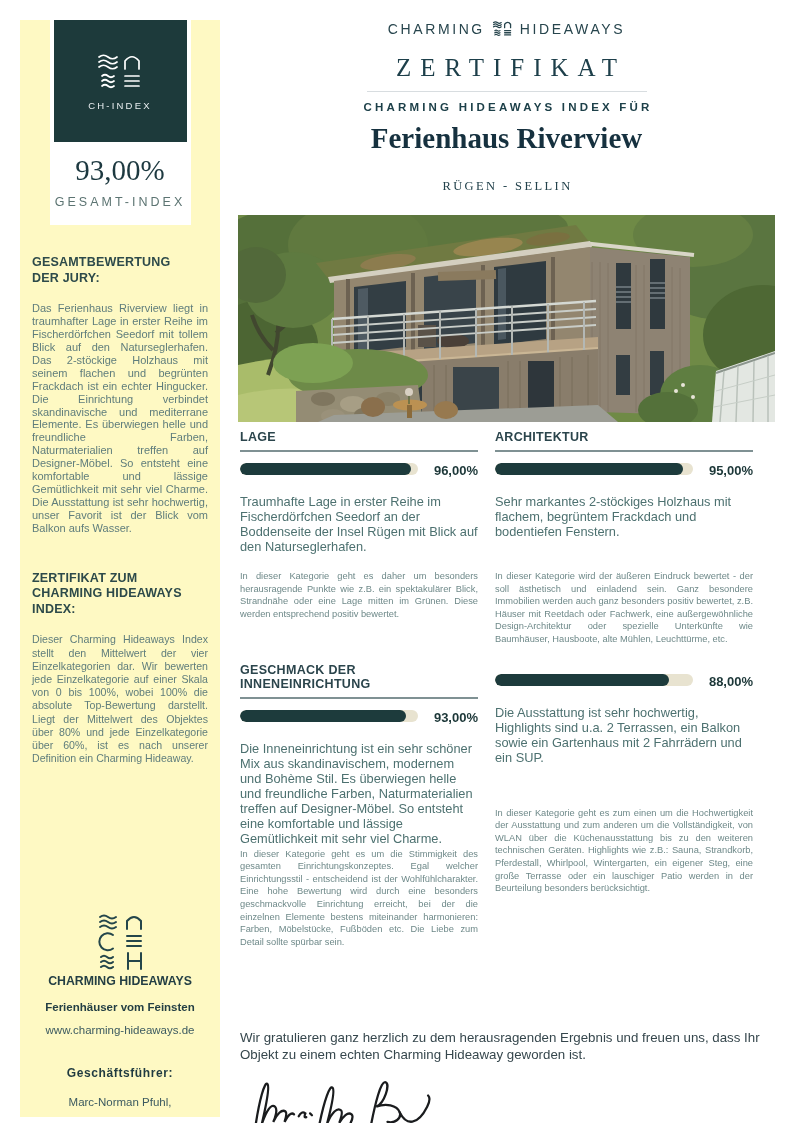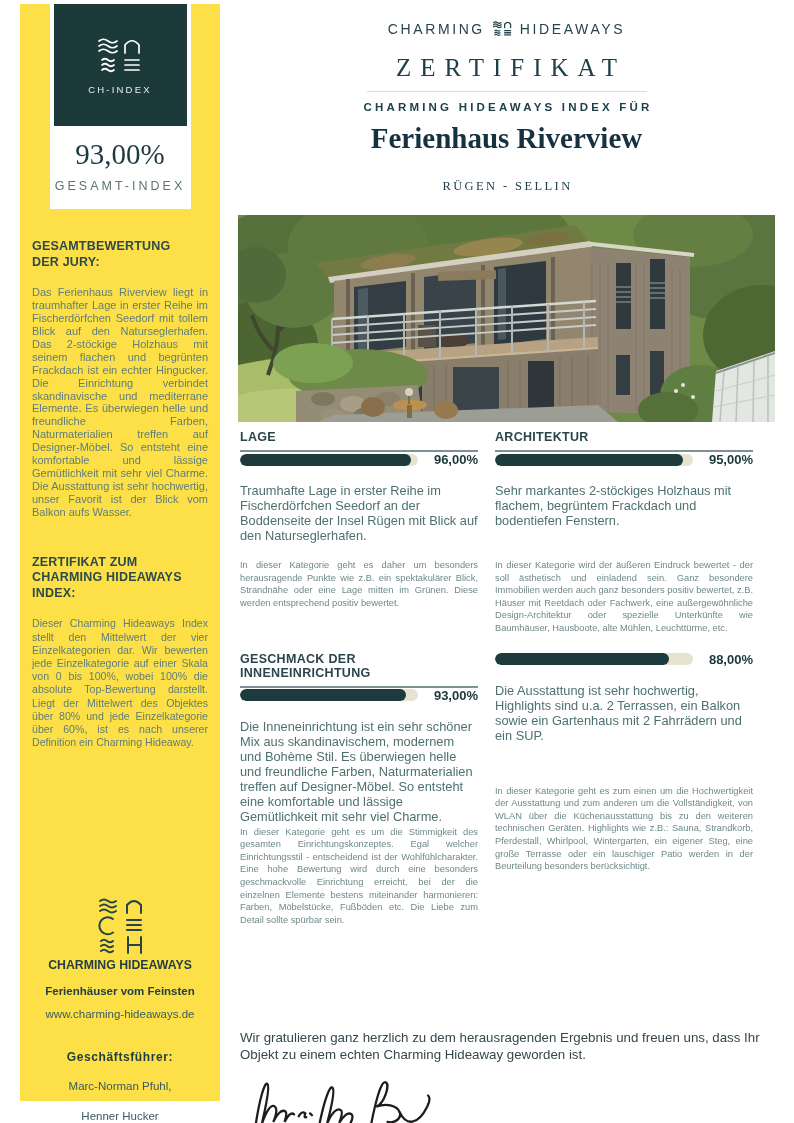--- a/index.html
+++ b/index.html
@@ -1,20 +1,20 @@
 <!DOCTYPE html>
 <html><head>
 <meta charset="utf-8">
 <style>
   * { margin:0; padding:0; box-sizing:border-box; }
   body { background:#fff; font-family:"Liberation Sans", sans-serif; }
   .page { position:relative; width:794px; height:1123px; background:#ffffff; overflow:hidden; margin:0 auto; }
 
   
-  .sidebar { position:absolute; left:20px; top:4px; width:200px; height:1097px; background:#fde047; }
+  .sidebar { position:absolute; left:20px; top:20px; width:200px; height:1097px; background:#fef9c3; }
   .index-card { position:relative; width:141px; margin:0 auto; background:#ffffff; padding-bottom:16px; }
   .index-badge { margin:0 4px; height:122px; background:#1d3a3b; display:flex; flex-direction:column; align-items:center; justify-content:center; gap:9px; }
   .badge-label { color:#e8eef0; font-size:9.5px; letter-spacing:2.2px; }
   .index-value { margin-top:12px; text-align:center; font-family:"Liberation Serif", serif; font-size:29px; color:#1d3940; }
   .index-value-label { margin-top:8px; text-align:center; font-size:12.5px; letter-spacing:3px; color:#5c7472; }
 
   .side-section { padding:0 12px; }
   .side-section.jury { margin-top:30px; }
   .side-section.cert { margin-top:36px; }
   .side-head { font-size:12.5px; font-weight:bold; color:#2d4a4a; line-height:1.25; letter-spacing:0.2px; }
@@ -37,21 +37,21 @@
   .cert-subtitle { margin-top:9px; font-size:11.5px; font-weight:bold; letter-spacing:3.2px; padding-left:3px; color:#1d4049; }
   .property-name { margin-top:9px; font-family:"Liberation Serif", serif; font-weight:bold; font-size:29px; color:#16313f; }
   .location { margin-top:24px; font-family:"Liberation Serif", serif; font-size:12.5px; letter-spacing:2.4px; padding-left:2px; color:#23424c; }
 
   .photo { position:absolute; left:0; top:215px; width:537px; height:207px; overflow:hidden; }
   .photo svg { display:block; }
 
   
   .cat-grid { position:absolute; left:2px; top:430px; width:532px; display:grid; grid-template-columns:238px 258px; column-gap:36px; row-gap:10px;gap:17px; }
   .cat-head { font-size:12.5px; font-weight:bold; color:#2b454c; letter-spacing:0.3px; padding-bottom:6px; border-bottom:2px solid #7f9193; }
-  .cat-bar-row { display:flex; align-items:center; gap:8px; }
+  .cat-bar-row { margin-top:11px; display:flex; gap:8px; }
   .track { flex:1; height:12px; border-radius:7px; background:#e8e3d0; overflow:hidden; }
   .fill { height:100%; border-radius:7px; background:#1d3b3c; }
   .score { width:52px; text-align:right; font-size:13px; font-weight:bold; color:#1c3738; }
   .cat-desc { margin-top:16px; font-size:12.8px; line-height:15px; color:#4d7170; }
   .cat:nth-child(-n+2) .cat-desc { min-height:74px; }
   .cat:nth-child(n+3) .cat-desc { min-height:100px; }
   .cat-note { margin-top:2px; font-size:9.3px; line-height:12.6px; color:#6e8989; text-align:justify; }
 
   
   .closing { position:absolute; left:2px; top:984px; width:535px;margin-top:45px; }

